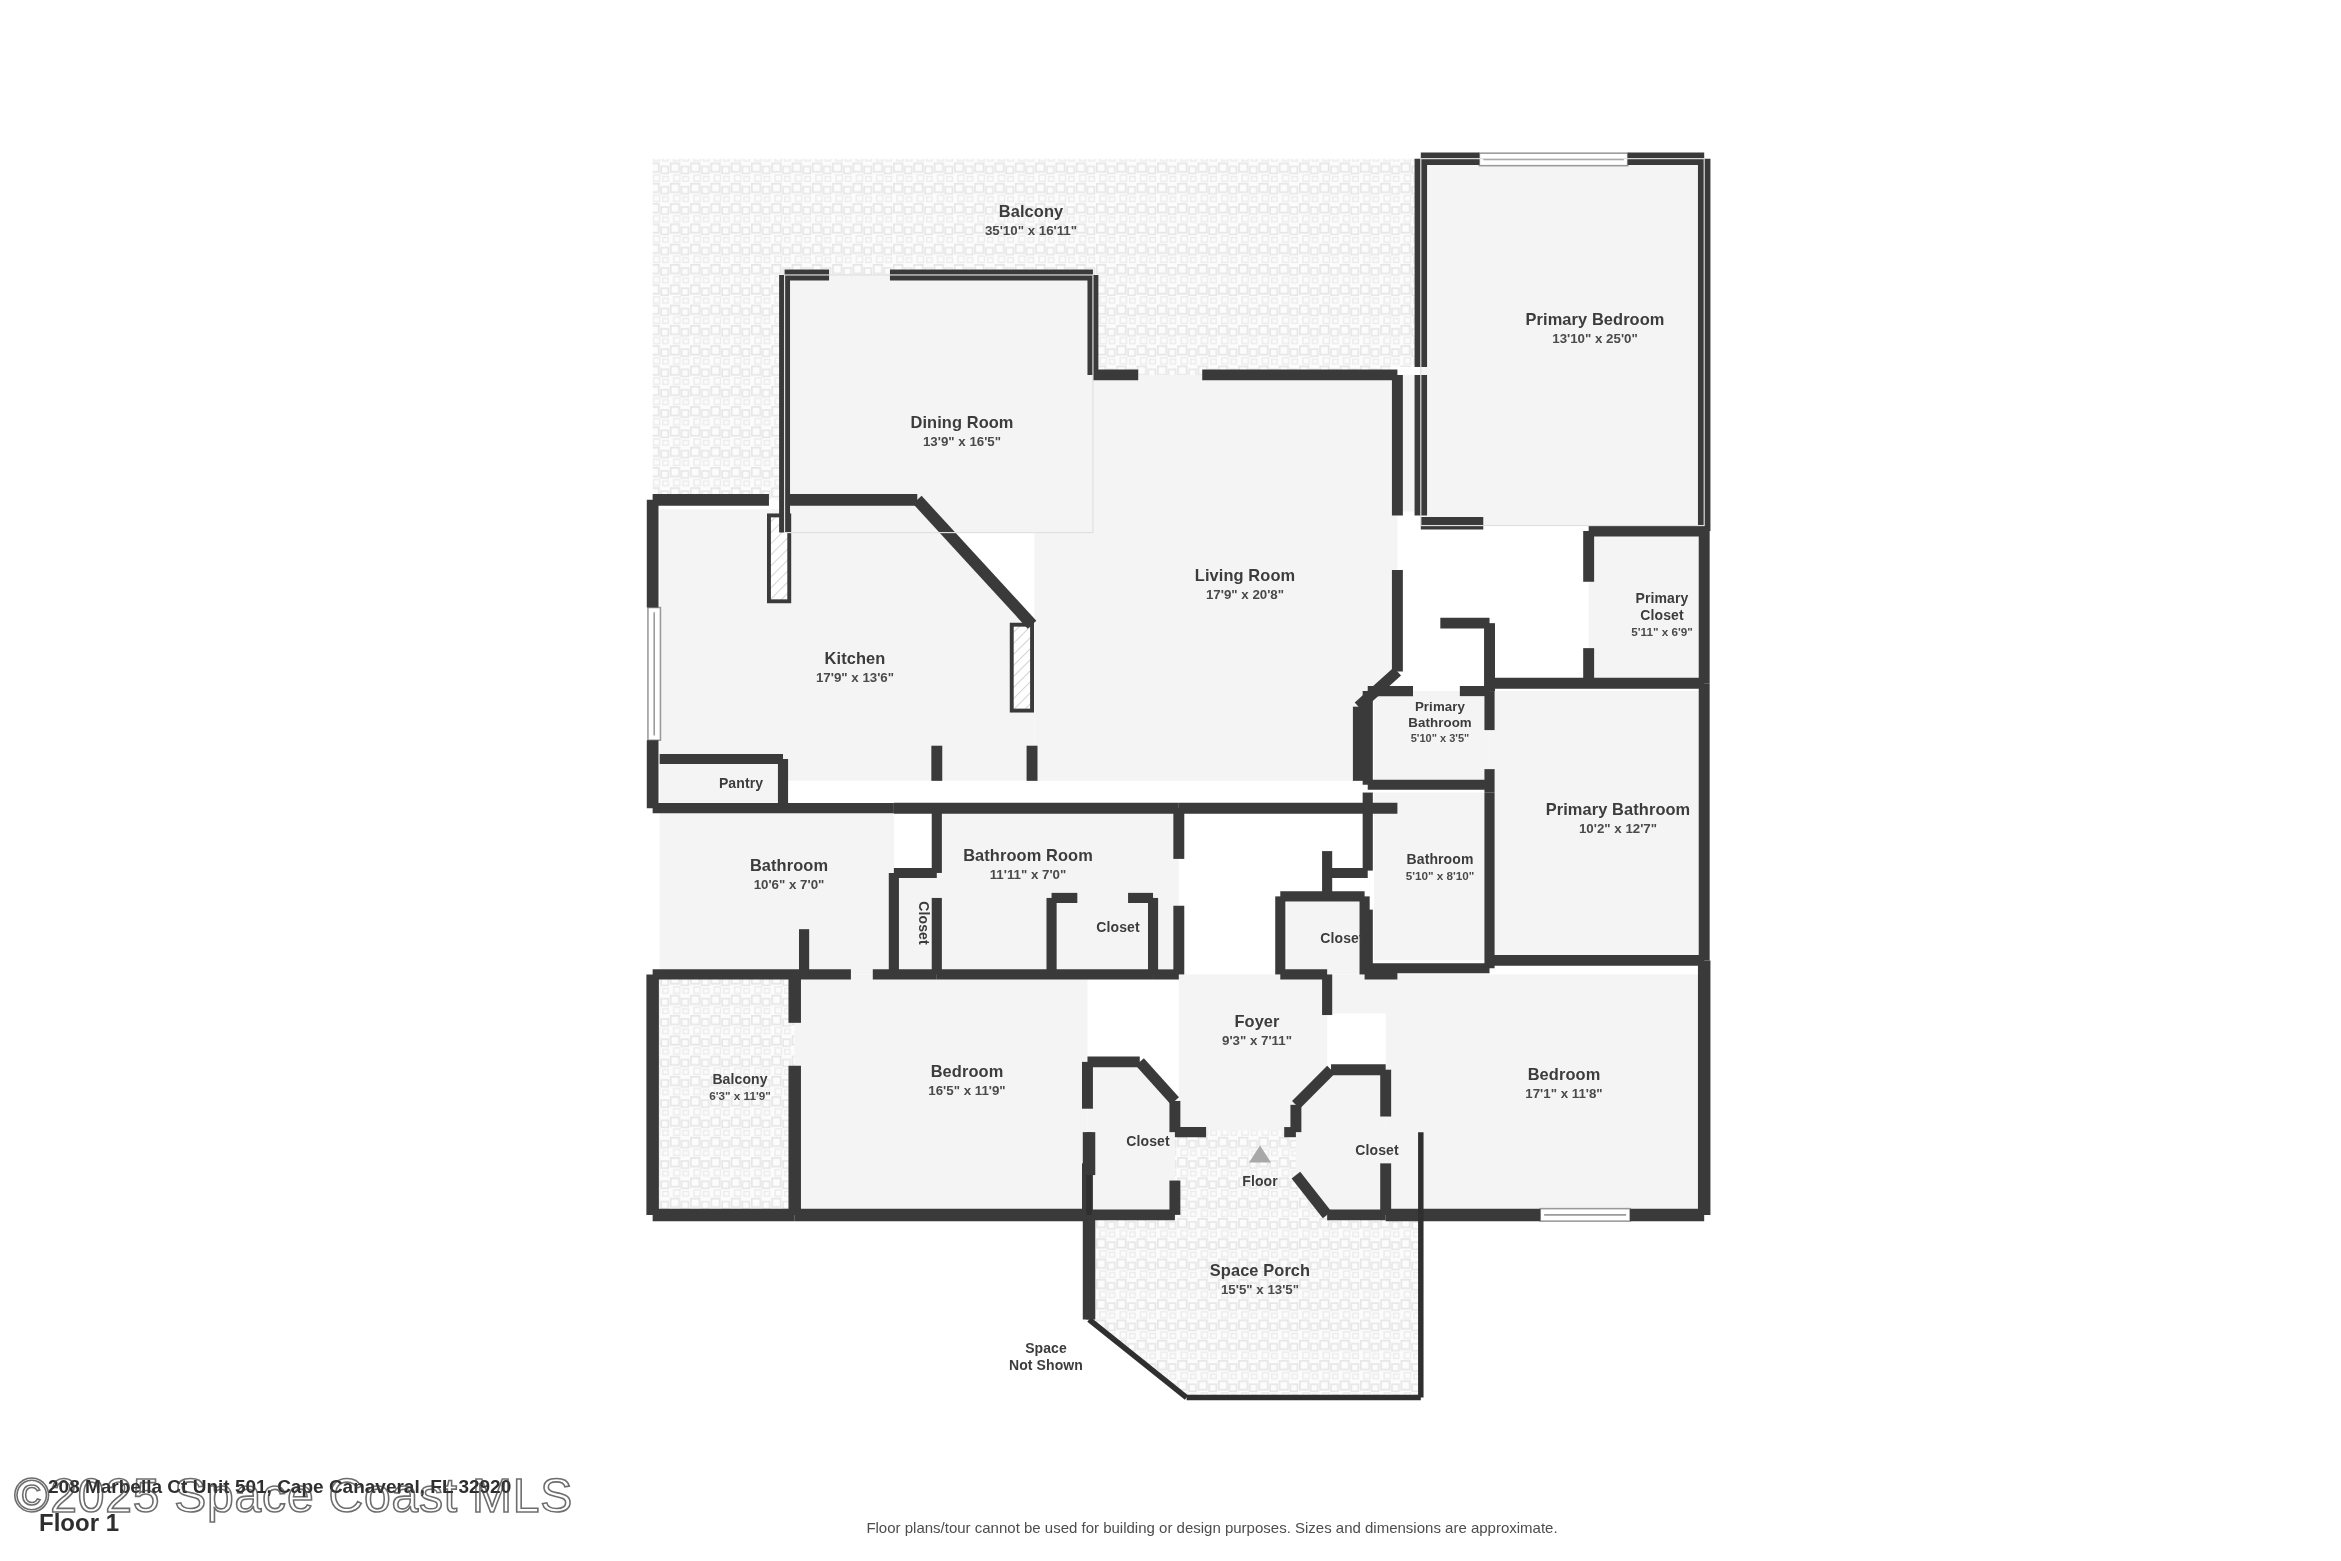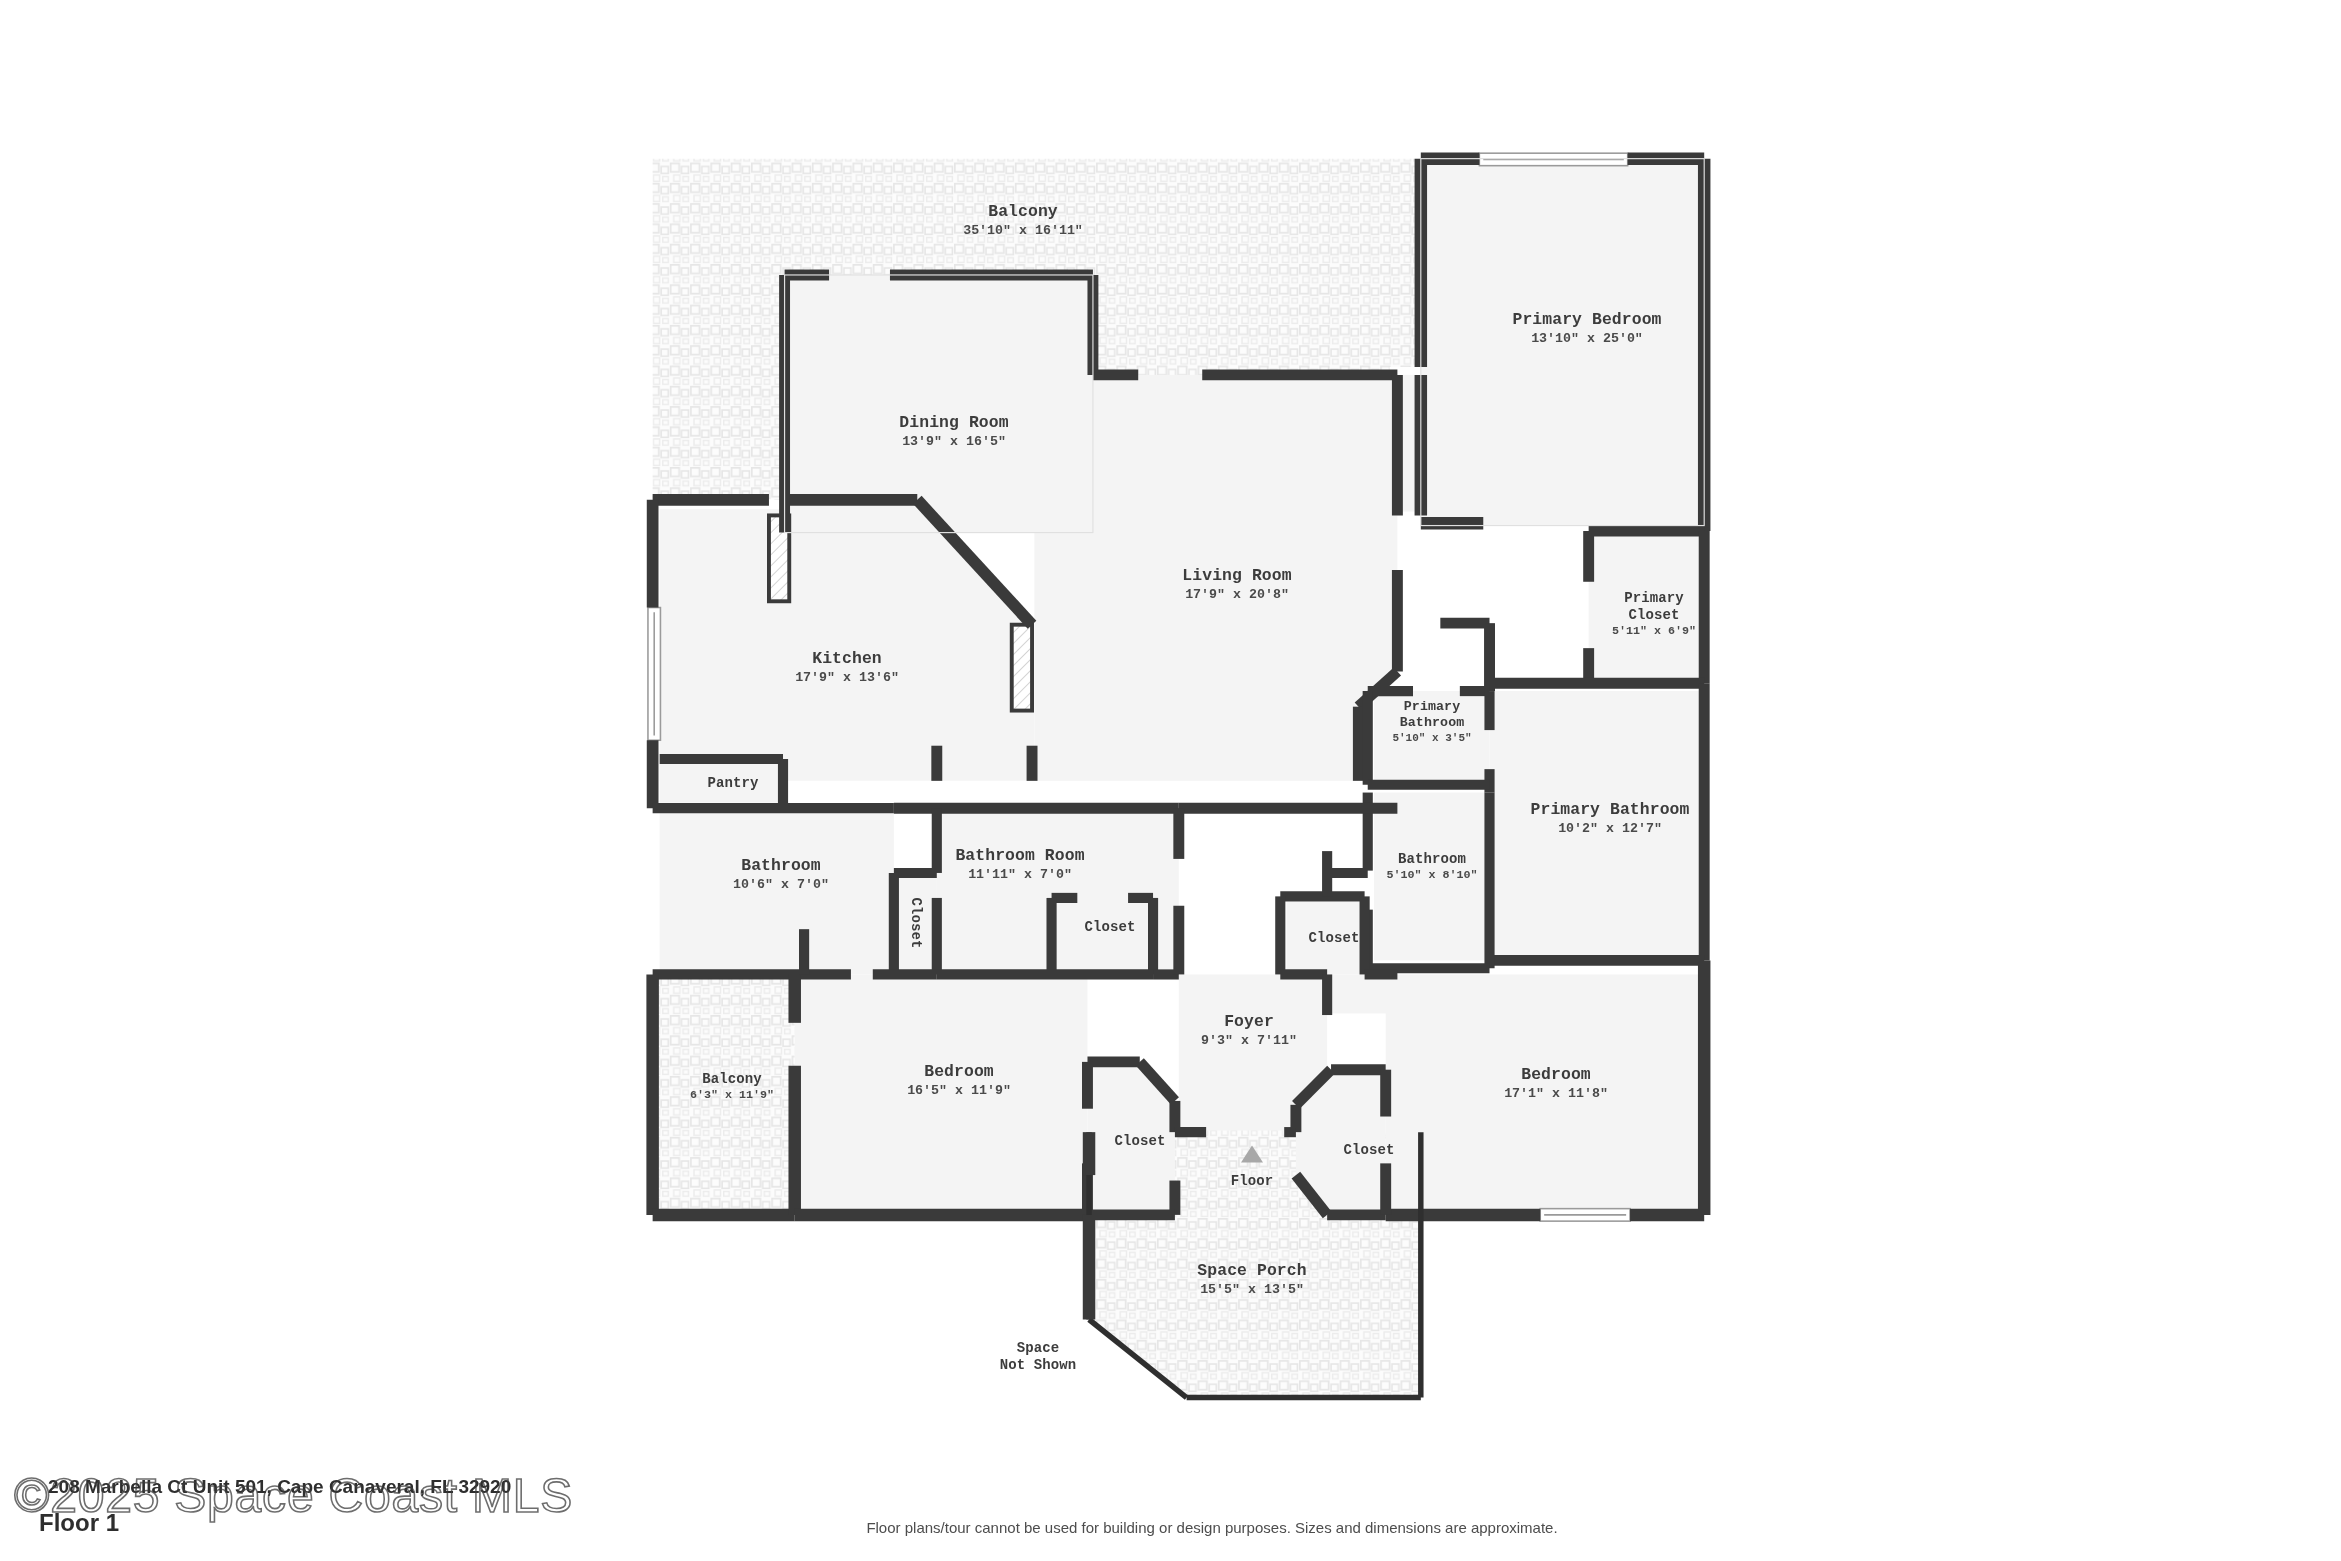--- a/index.html
+++ b/index.html
@@ -29,26 +29,25 @@
     left: 0;
     top: 0;
     width: 2342px;
     height: 1468px;
     display: block;
   }
 
   
   #label-layer {
     position: absolute;
-    left: 8px;
+    left: 16px;
     top: 0;
     width: 2094px;
     height: 1468px;
     pointer-events: none;
-    font-family: Liberation Mono, monospace;
   }
   .room-label {
     position: absolute;
     transform: translate(-50%, -50%);
     text-align: center;
     line-height: 1.18;
     white-space: nowrap;
   }
   .room-label .rl-name {
     display: block;

